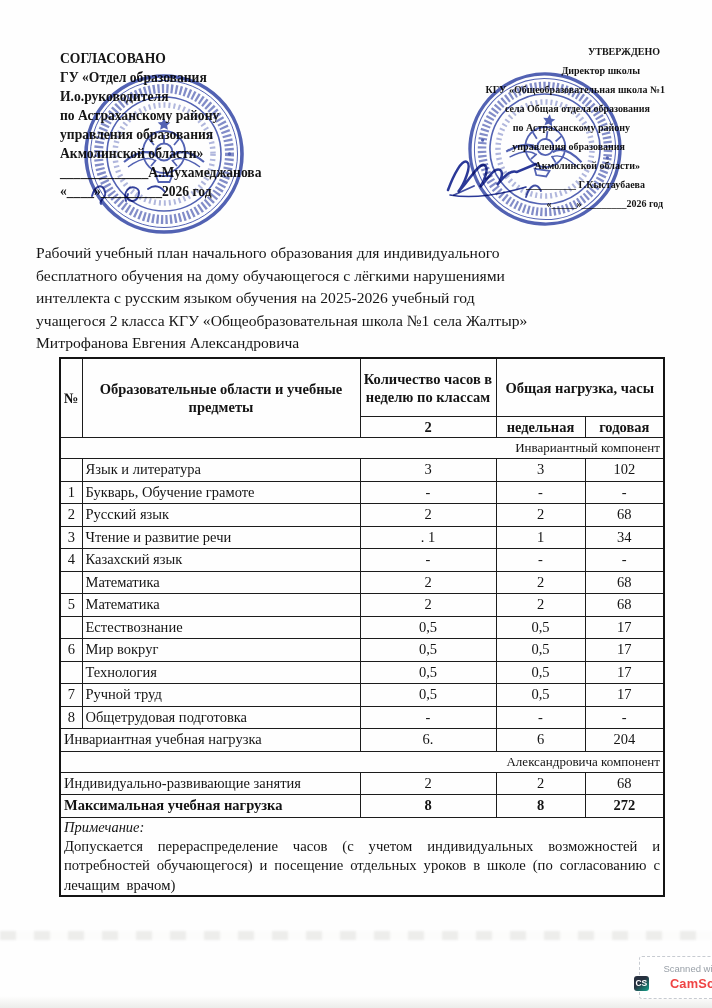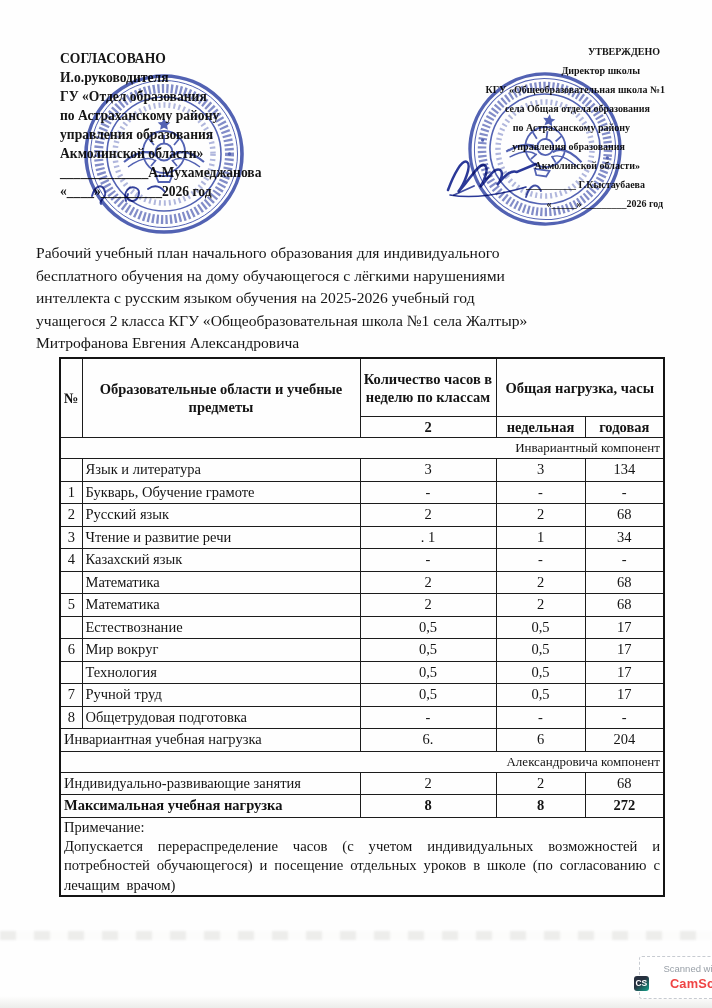--- a/index.html
+++ b/index.html
@@ -45,21 +45,21 @@
   td.hb{font-weight:bold;text-align:center;line-height:18px;}
   tr.h1 td{height:57px;}
   tr.h2 td{height:20px;}
   td.c-num{text-align:center;padding:0 1px;}
   td.c-val{text-align:center;}
   td.c-subj{padding-left:5px;}
   tr.section-row td{text-align:right;font-size:13px;height:20px;}
   td.total-label{padding-left:5px;}
   tr.bold-row td{font-weight:bold;}
   td.note-cell{height:auto;padding:2px 8px 7px 7px;vertical-align:top;}
-  .note-label{font-size:14.5px;line-height:19px;}
+  .note-label{font-style:italic;font-size:14.5px;line-height:19px;}
   .note-text{text-align:justify;font-size:14.7px;line-height:19.6px;word-spacing:3px;}
   
   .ink{position:absolute;mix-blend-mode:multiply;pointer-events:none;}
   .stamp{opacity:.82;}
   
   .scan-artifact{
     position:absolute;left:0;top:931px;width:712px;height:9px;opacity:.55;
     background:repeating-linear-gradient(90deg,
       rgba(185,185,178,.45) 0 16px, rgba(222,222,214,.12) 16px 34px);
     filter:blur(1.1px);
@@ -82,22 +82,22 @@
     background:linear-gradient(140deg,#26303f 42%,#12a68d);
     font-size:8.5px;font-weight:bold;text-align:center;line-height:15px;
   }
   .brand-name{font-size:12.8px;font-weight:bold;color:#ef4444;letter-spacing:.2px;}
 </style>
 </head>
 <body>
 
 <div class="hdr-left">
   <div>СОГЛАСОВАНО</div>
+  <div>ГУ «Отдел образования</div>
   <div>И.о.руководителя</div>
-  <div>ГУ «Отдел образования</div>
   <div>по Астраханскому району</div>
   <div>управления образования</div>
   <div>Акмолинской области»</div>
   <div>_____________А.Мухамеджанова</div>
   <div>«____»_________2026 год</div>
 </div>
 
 <div class="hdr-right">
   <div class="l0">УТВЕРЖДЕНО</div>
   <div class="l1">Директор школы</div>
@@ -204,21 +204,21 @@
   </tr>
   <tr class="section-row">
     <td colspan="5">Инвариантный компонент</td>
   </tr>
 
   <tr>
     <td class="c-num"></td>
     <td class="c-subj">Язык и литература</td>
     <td class="c-val">3</td>
     <td class="c-val">3</td>
-    <td class="c-val">134</td>
+    <td class="c-val">102</td>
   </tr>
   <tr>
     <td class="c-num">1</td>
     <td class="c-subj">Букварь, Обучение грамоте</td>
     <td class="c-val">-</td>
     <td class="c-val">-</td>
     <td class="c-val">-</td>
   </tr>
   <tr>
     <td class="c-num">2</td>

